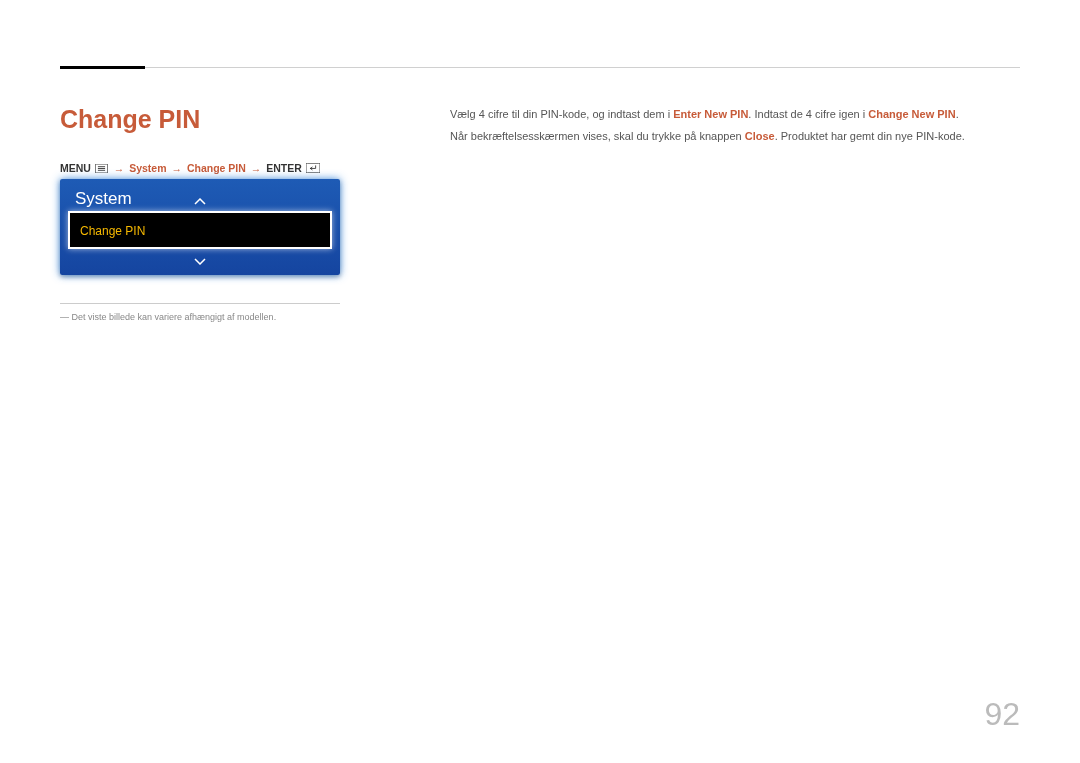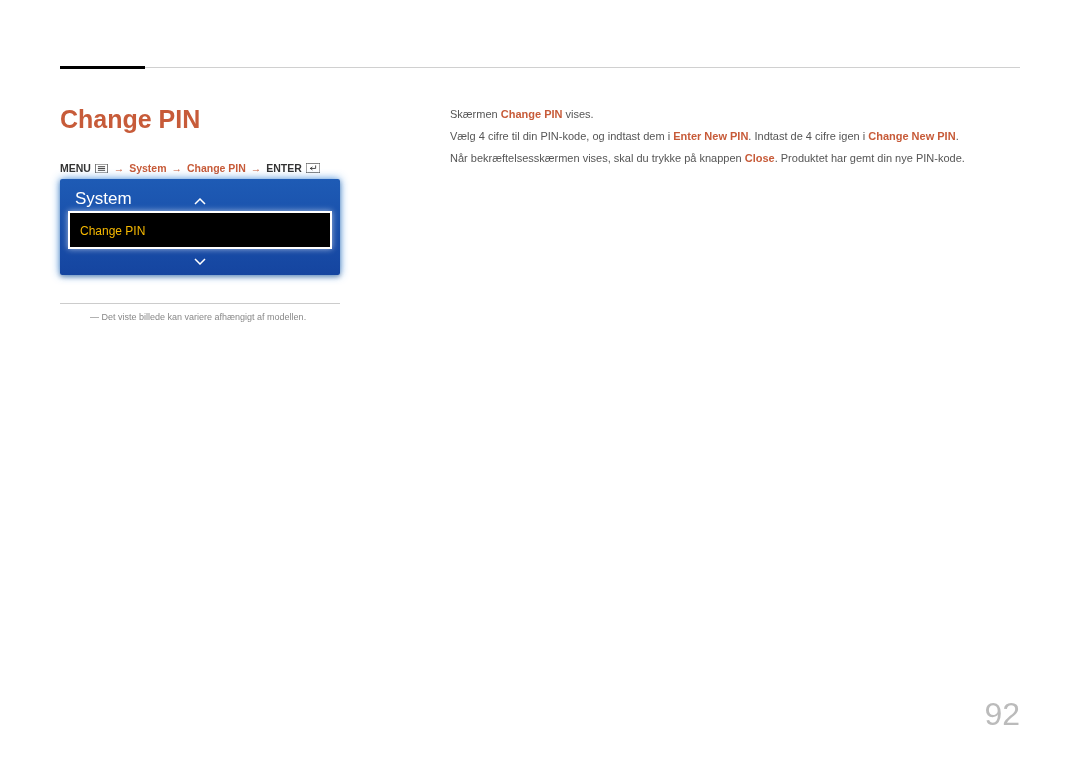--- a/index.html
+++ b/index.html
@@ -146,21 +146,20 @@
       width: 280px;
       height: 1px;
       background: #cccccc;
       margin-top: 28px;
       margin-bottom: 8px;
     }
     
     .footnote {
       font-size: 9px;
       color: #888888;
-      margin-left: 30px;
     }
     
     .right-paragraph {
       font-size: 11px;
       color: #555555;
       line-height: 1.8;
       margin-bottom: 2px;
     }
     
     .right-paragraph .bold-red {
@@ -231,23 +230,20 @@
 
       <div class="footnote-divider"></div>
       <div class="footnote">
         <span>―</span>
         <span>Det viste billede kan variere afhængigt af modellen.</span>
       </div>
     </div>
 
     <div class="right-column">
       <p class="right-paragraph">
-        <span>Skærmen </span><span class="bold-red">Change PIN</span><span> vises.</span>
-      </p>
-      <p class="right-paragraph">
         <span>Vælg 4 cifre til din PIN-kode, og indtast dem i </span><span class="bold-red">Enter New PIN</span><span>. Indtast de 4 cifre igen i </span><span class="bold-red">Change New PIN</span><span>.</span>
       </p>
       <p class="right-paragraph">
         <span>Når bekræftelsesskærmen vises, skal du trykke på knappen </span><span class="bold-red">Close</span><span>. Produktet har gemt din nye PIN-kode.</span>
       </p>
     </div>
   </div>
 </div>
 
 <div class="page-number">92</div>

